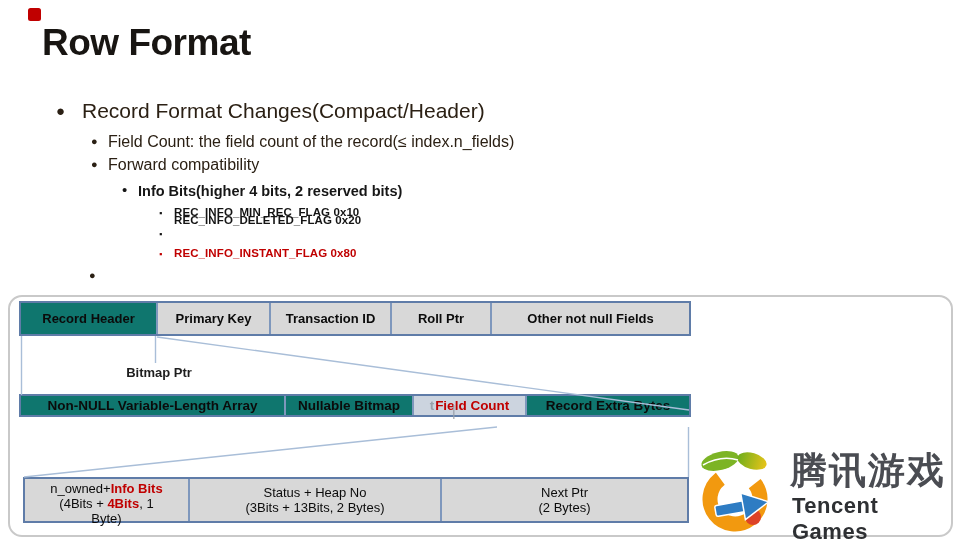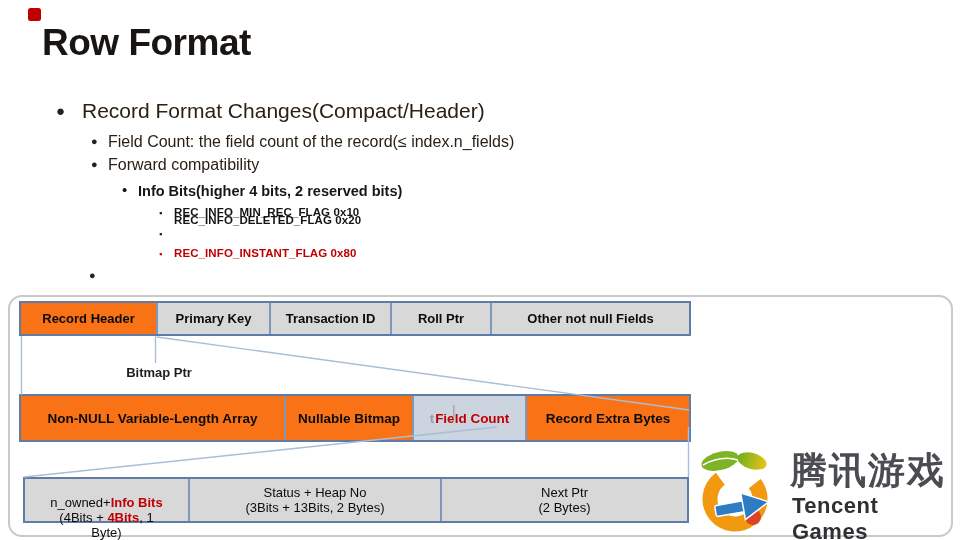--- a/index.html
+++ b/index.html
@@ -33,40 +33,40 @@
   #f2{top:214px;} #blt-f2{top:229px;}
   #f3{top:247px;color:#c00000;} #blt-f3{top:249px;color:#c00000;}
   #b-l1b{left:108px;top:266px;font-size:16px;color:#2b2014;}
   #blt-l1b{left:89px;top:269px;font-size:11px;}
 
   
   .ptable{position:absolute;display:flex;border:2px solid #5f7ca8;z-index:2;box-sizing:border-box;}
   .cell{box-sizing:border-box;border-left:2px solid #7e97bc;display:flex;flex-direction:column;
         align-items:center;justify-content:center;text-align:center;color:#0b0b0b;}
   .cell:first-child{border-left:none;}
-  .peach{background:#f97316;}
+  .peach{background:#0f766e;}
   .gray{background:#d8d8d8;}
   .bluegray{background:#ccd4df;}
 
   #t1{left:19px;top:301px;width:672px;height:35px;}
   #t1 .cell{font-size:13px;font-weight:bold;}
 
   #record-ptr{position:absolute;left:113px;top:365px;width:92px;text-align:center;
               font-size:13px;font-weight:600;color:#1e1e1e;z-index:2;}
 
-  #t2{left:19px;top:394px;width:672px;height:48px;}
+  #t2{left:19px;top:394px;width:672px;height:23px;}
   #t2 .cell{font-size:13.5px;font-weight:600;}
   #fc-cell{position:relative;flex-direction:row;}
   #fc-ghost-t{color:#98a0ab;font-weight:600;margin-right:1px;}
   #fc-label{color:#c00000;font-weight:bold;}
   #fc-ghost-bar{position:absolute;left:38px;top:7px;color:#98a0ab;font-weight:400;font-size:14px;}
 
   #t3{left:23px;top:477px;width:666px;height:46px;}
   #t3 .cell{font-size:13px;font-weight:500;line-height:15px;}
-  #t3-c1{justify-content:flex-start;overflow:visible;padding-top:16px;}
+  #t3-c1{justify-content:flex-start;overflow:visible;padding-top:2px;}
   #t3-c1 .inner{position:relative;z-index:6;}
   .redtxt{color:#c00000;font-weight:bold;}
 
   
   #lines{position:absolute;left:0;top:0;z-index:3;pointer-events:none;}
 
   
   #logo{position:absolute;left:690px;top:446px;width:266px;height:92px;z-index:4;}
   #logo-mark{position:absolute;left:0;top:0;}
   #logo-cn{position:absolute;left:100px;top:0px;font-size:37px;font-weight:bold;

